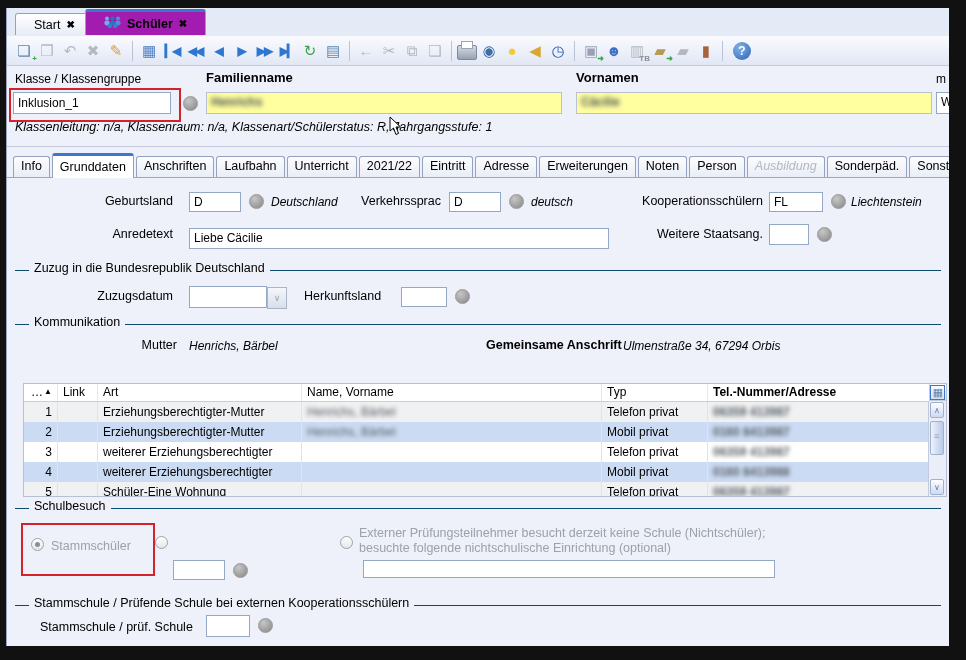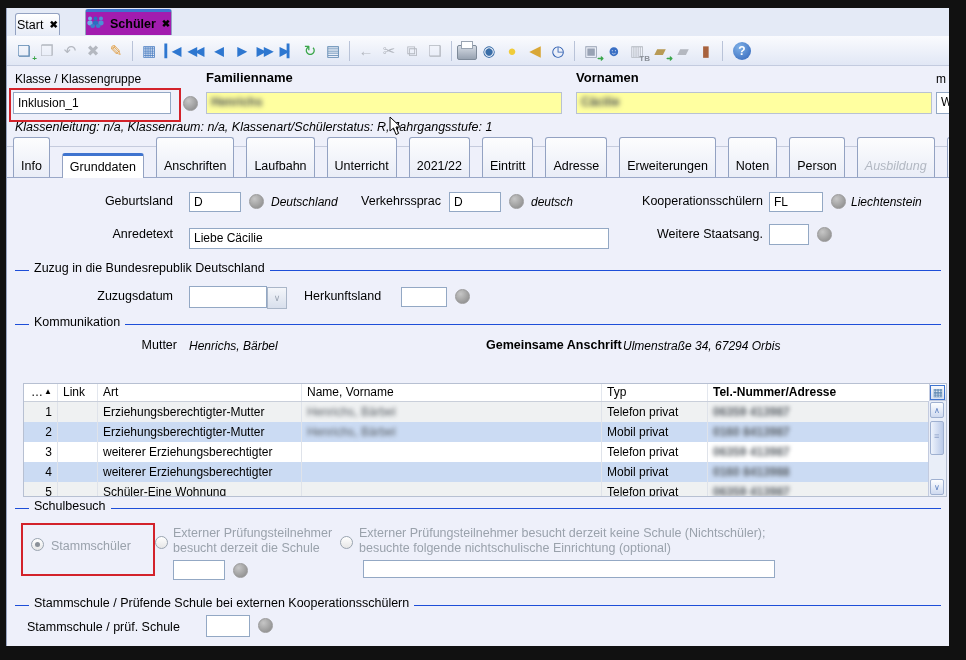--- a/index.html
+++ b/index.html
@@ -3,21 +3,21 @@
 <meta charset="utf-8">
 <style>
   html,body{margin:0;padding:0;background:#000;}
   .canvas{position:relative;width:966px;height:660px;background:#111;overflow:hidden;
           font-family:"Liberation Sans",sans-serif;color:#000;}
   .win{position:absolute;left:6px;top:8px;width:942px;height:638px;background:#eef0fa;
        overflow:hidden;border-left:1px solid #98a4c0;}
   
   .doc-tabbar{position:absolute;left:0;top:0;width:100%;height:28px;background:#e4eaf6;
               border-bottom:1px solid #95a4c6;}
-  .dtab{position:absolute;display:flex;align-items:center;gap:6px;padding:0 1px;font-size:12.5px;
+  .dtab{position:absolute;display:flex;align-items:center;gap:6px;padding:0 18px;font-size:12.5px;
         background:linear-gradient(#ffffff,#e7ecf7);border:1px solid #93a2c2;border-bottom:none;
         border-radius:3px 3px 0 0;height:22px;top:5px;box-sizing:border-box;}
   .dtab.active{background:#a21caf;height:26px;top:1px;border-top:3px solid #3f74cf;}
   .xicn{font-size:10px;font-weight:bold;line-height:1;}
   .ppl{display:inline-block;}
   
   .toolbar{position:absolute;left:0;top:28px;width:100%;height:30px;box-sizing:border-box;
            background:linear-gradient(#fafbfe,#e1e7f5);border-bottom:1px solid #c3cbdf;
            display:flex;align-items:center;padding:0 6px;gap:1px;}
   .tbi{width:22px;height:22px;display:flex;align-items:center;justify-content:center;
@@ -42,27 +42,27 @@
   .blur2{filter:blur(2.2px);color:#5a6066;}
   .icirc{position:absolute;width:15px;height:15px;border-radius:50%;
          background:radial-gradient(circle at 35% 30%,#c6c6c6,#868686);border:1px solid #9a9a9a;
          box-sizing:border-box;}
   .redbox{position:absolute;border:2px solid #d3222a;background:transparent;z-index:5;}
   .statusline{position:absolute;font-size:12.5px;font-style:italic;white-space:nowrap;}
   .hsep{position:absolute;left:0;width:100%;height:1px;background:#c5cbdd;}
   
   .tabstrip{position:absolute;left:0;top:142px;width:100%;height:28px;box-sizing:border-box;
             border-bottom:1px solid #9aa8c8;display:flex;align-items:flex-end;padding-left:6px;}
-  .tab{font-size:12.5px;padding:21px 7px 4px;background:linear-gradient(#fdfdfe,#e9edf7);
-       border:1px solid #93a2c2;border-bottom:none;border-radius:3px 3px 0 0;margin-right:12px;
+  .tab{font-size:12.5px;padding:2px 7px 4px;background:linear-gradient(#fdfdfe,#e9edf7);
+       border:1px solid #93a2c2;border-bottom:none;border-radius:3px 3px 0 0;margin-right:2px;
        white-space:nowrap;}
   .tab.active{background:#fff;border-top:3px solid #3f74cf;padding-top:4px;margin-bottom:-1px;}
   .tab.disabled{color:#b2b8c2;font-style:italic;}
   
-  .grp{position:absolute;height:1px;background:#1d4ed8;}
+  .grp{position:absolute;height:1px;background:#0c4a6e;}
   .grp .legend{position:absolute;top:-9px;left:14px;background:#eef0fa;padding:0 5px;
                font-size:12.5px;white-space:nowrap;}
   .flbl{position:absolute;font-size:12.5px;white-space:nowrap;}
   .flbl.r{text-align:right;}
   .fhint{position:absolute;font-size:12px;font-style:italic;white-space:nowrap;}
   
   .combo-btn{position:absolute;background:linear-gradient(#f4f6fa,#d8dfec);
              border:1px solid #aab6c8;font-size:9px;color:#9aa4b2;display:flex;
              align-items:center;justify-content:center;}
   
@@ -322,29 +322,28 @@
     </div>
 
     <div class="grp" style="left:8px;top:500px;width:926px;">
       <span class="legend">Schulbesuch</span>
     </div>
     <div class="redbox" style="left:14px;top:515px;width:130px;height:49px;"></div>
     <div class="radio sel" style="left:24px;top:530px;"></div>
     <span class="rlbl" style="left:44px;top:531px;">Stammschüler</span>
 
     <div class="radio" style="left:148px;top:528px;"></div>
-    <span class="rlbl" style="left:166px;top:518px;width:184px;white-space:normal;">Externer Prüfungsteilnehmer besucht derzeit die Schule</span>
     <div class="inp" style="left:166px;top:552px;width:52px;height:20px;"><span></span></div>
     <div class="icirc" style="left:226px;top:555px;"></div>
 
     <div class="radio" style="left:333px;top:528px;"></div>
     <span class="rlbl" style="left:352px;top:518px;width:440px;white-space:normal;">Externer Prüfungsteilnehmer besucht derzeit keine Schule (Nichtschüler); besuchte folgende nichtschulische Einrichtung (optional)</span>
     <div class="inp" style="left:356px;top:552px;width:412px;height:18px;"><span></span></div>
 
     <div class="grp" style="left:8px;top:597px;width:926px;">
       <span class="legend">Stammschule / Prüfende Schule bei externen Kooperationsschülern</span>
     </div>
-    <span class="flbl" style="left:20px;top:612px;">Stammschule / prüf. Schule</span>
+    <span class="flbl" style="left:33px;top:612px;">Stammschule / prüf. Schule</span>
     <div class="inp" style="left:199px;top:607px;width:44px;height:22px;"><span></span></div>
     <div class="icirc" style="left:251px;top:610px;"></div>
 
   </div>
 </div>
 
 </body></html>

